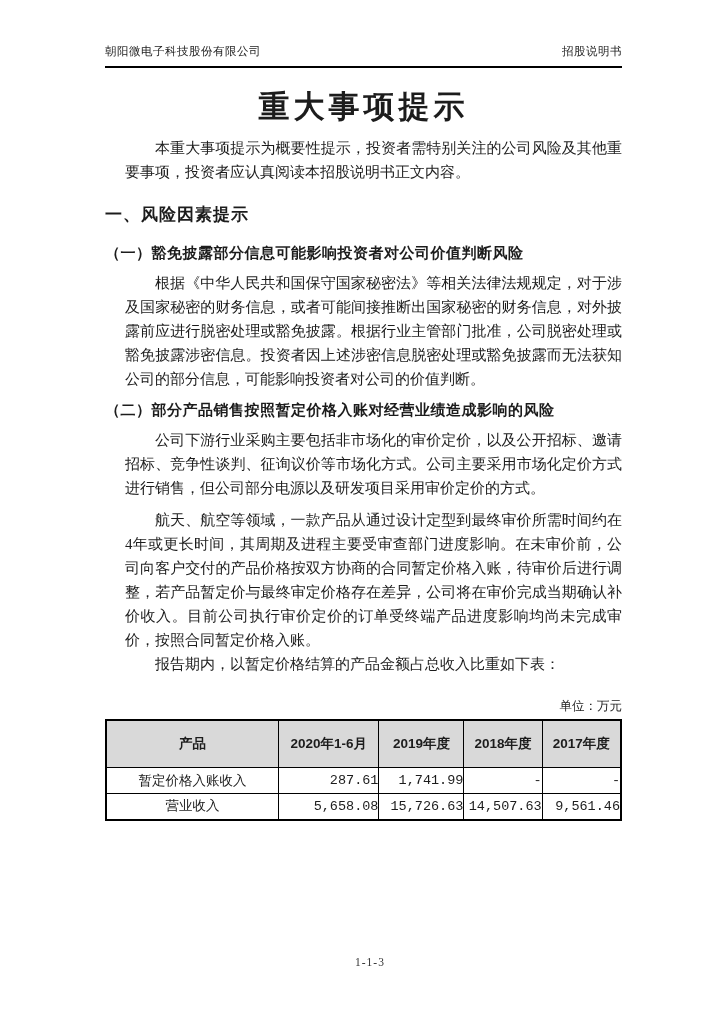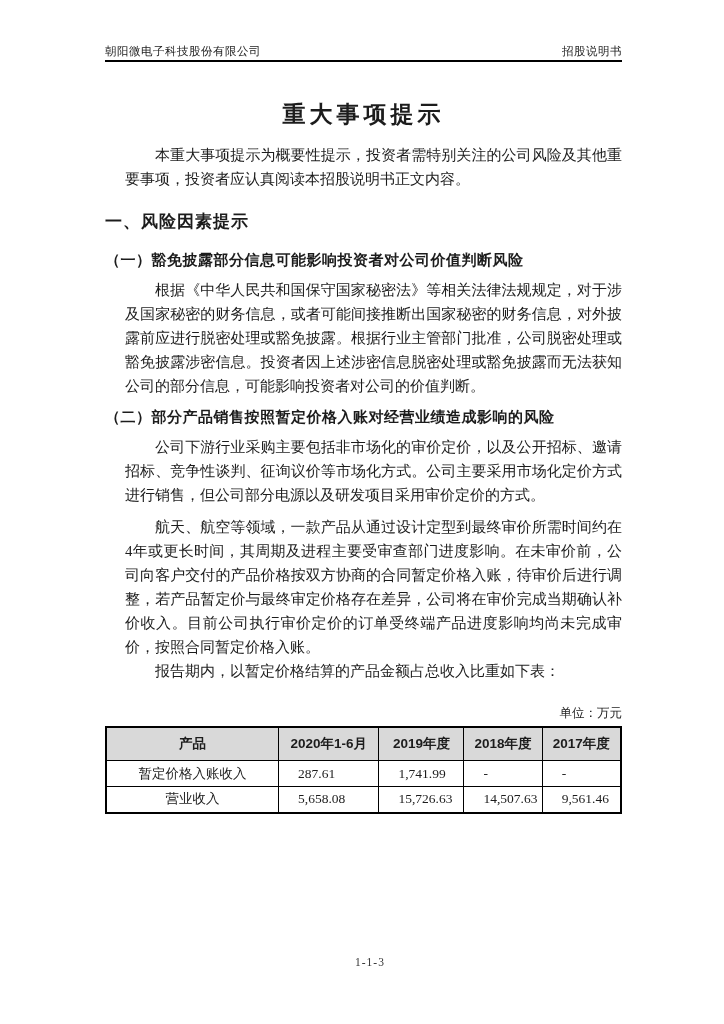--- a/index.html
+++ b/index.html
@@ -16,30 +16,30 @@
     background: #ffffff;
     padding: 44px 102px 0 105px;
   }
   
   .doc-header {
     display: flex;
     justify-content: space-between;
     align-items: flex-end;
     font-size: 11.5px;
     letter-spacing: 0.5px;
-    padding-bottom: 1px;
+    padding-bottom: 7px;
     border-bottom: 2px solid #000;
   }
   
   .doc-title {
-    margin-top: 37px;
+    margin-top: 24px;
     text-align: center;
     font-family: "Liberation Sans", "DejaVu Sans", sans-serif;
     font-weight: bold;
-    font-size: 23px;
+    font-size: 31px;
     letter-spacing: 4px;
     line-height: 30px;
   }
   
   p.body {
     font-size: 15px;
     line-height: 24px;
     text-align: justify;
     text-indent: 2em;
     margin-left: 20px;
@@ -80,30 +80,31 @@
     table-layout: fixed;
   }
   table.data-table th {
     background: #d9d9d9;
     font-family: "Liberation Sans", "DejaVu Sans", sans-serif;
     font-weight: bold;
     font-size: 13.5px;
     height: 28px;
     text-align: center;
     border: 1px solid #000;
-    padding: 7px 4px;
+    padding: 14px 4px;
   }
   table.data-table td {
     font-size: 13.5px;
     height: 26px;
     border: 1px solid #000;
-    padding: 2px 19px;
+    padding: 2px 0;
+    font-family: Liberation Mono, monospace;
   }
   td.cell-label { text-align: center; }
-  td.cell-num   { font-family: "Liberation Serif", "DejaVu Serif", serif; }
+  td.cell-num   { text-align: right; font-family: "Liberation Serif", "DejaVu Serif", serif; }
   col.c-product { width: 33.5%; }
   col.c-2020    { width: 19.5%; }
   col.c-2019    { width: 16.5%; }
   col.c-2018    { width: 15.2%; }
   col.c-2017    { width: 15.3%; }
   
   .doc-footer {
     position: absolute;
     left: 16px; right: 0;
     bottom: 56px;

